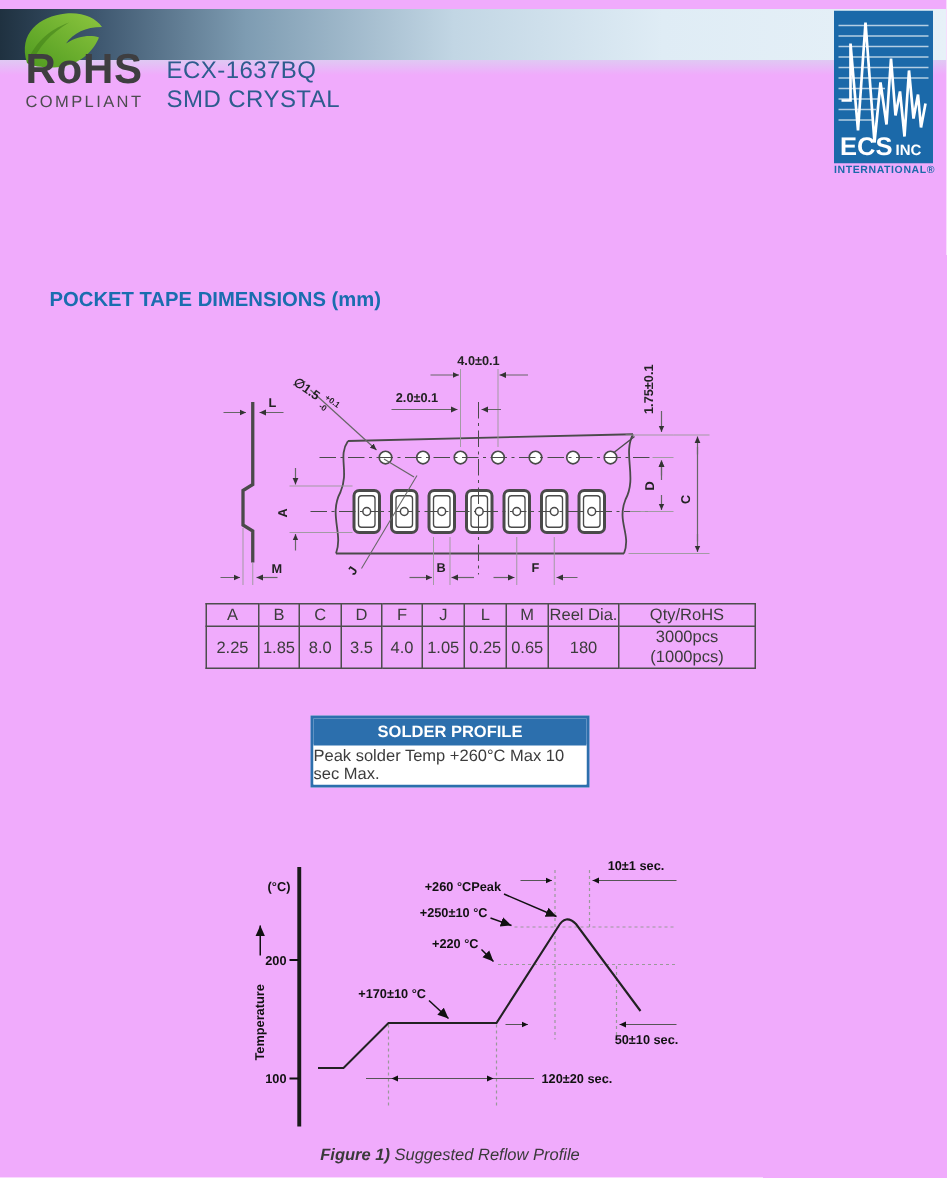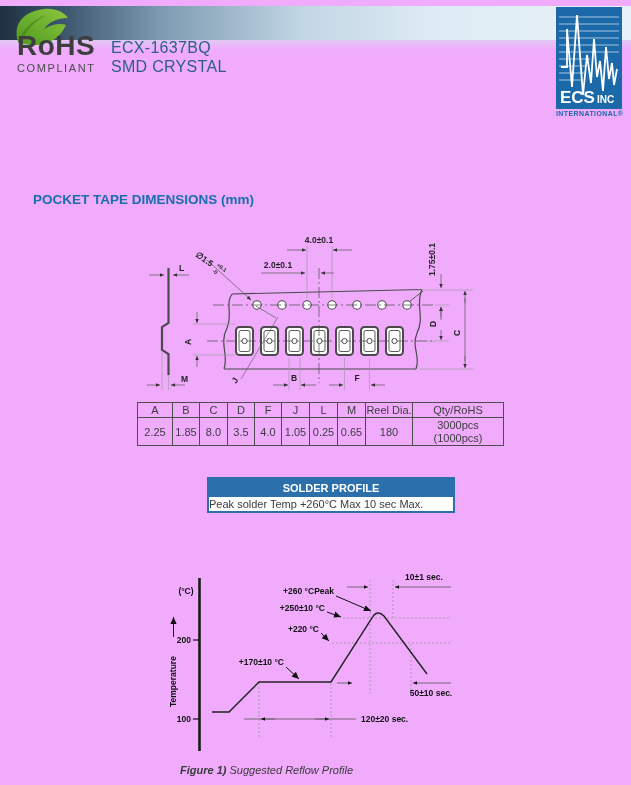--- a/index.html
+++ b/index.html
@@ -32,28 +32,28 @@
   
   .dim-table { position:absolute; left:137px; top:402px; border-collapse:collapse; table-layout:fixed; }
   .dim-table td { border:1px solid #4d4d4d; text-align:center; vertical-align:middle;
     font-size:11px; color:#3c3c3c; }
   .dim-table tr.hdr td { height:15px; }
   .dim-table tr.val td { height:28px; }
   .dim-table { border:1.5px solid #4d4d4d; }
   .qty-cell { white-space:pre-line; font-size:10.5px; line-height:1.15; }
 
   
-  .solder { position:absolute; left:207px; top:477px; width:248px; border:2px solid #2c6fad; background:#fff; }
+  .solder { position:absolute; left:207px; top:477px; width:186px; border:2px solid #2c6fad; background:#fff; }
   .solder-hdr { background:#2c6fad; color:#fff; font-weight:bold; font-size:11px;
     text-align:center; padding:3px 0 2px 0; }
   .solder-row { font-size:11px; color:#3c3c3c; text-align:left; padding:1px 0;
     border-top:1.5px solid #2c6fad; background:#fff; }
 
   
-  .caption { position:absolute; left:180px; top:764px; width:240px; text-align:left;
+  .caption { position:absolute; left:180px; top:764px; width:240px; text-align:center;
     font-size:11px; font-style:italic; color:#3a3a3a; }
   .caption b { font-weight:bold; }
 
   
   svg text { font-family:"Liberation Sans", sans-serif; }
   .dw-label { font-size:8.5px; font-weight:bold; fill:#222; }
   .dw-tol { font-size:5.5px; font-weight:bold; fill:#222; }
   .ch-label { font-size:8.5px; font-weight:bold; fill:#111; }
   .ch-tick { font-size:8.5px; font-weight:bold; fill:#111; }
 </style>

